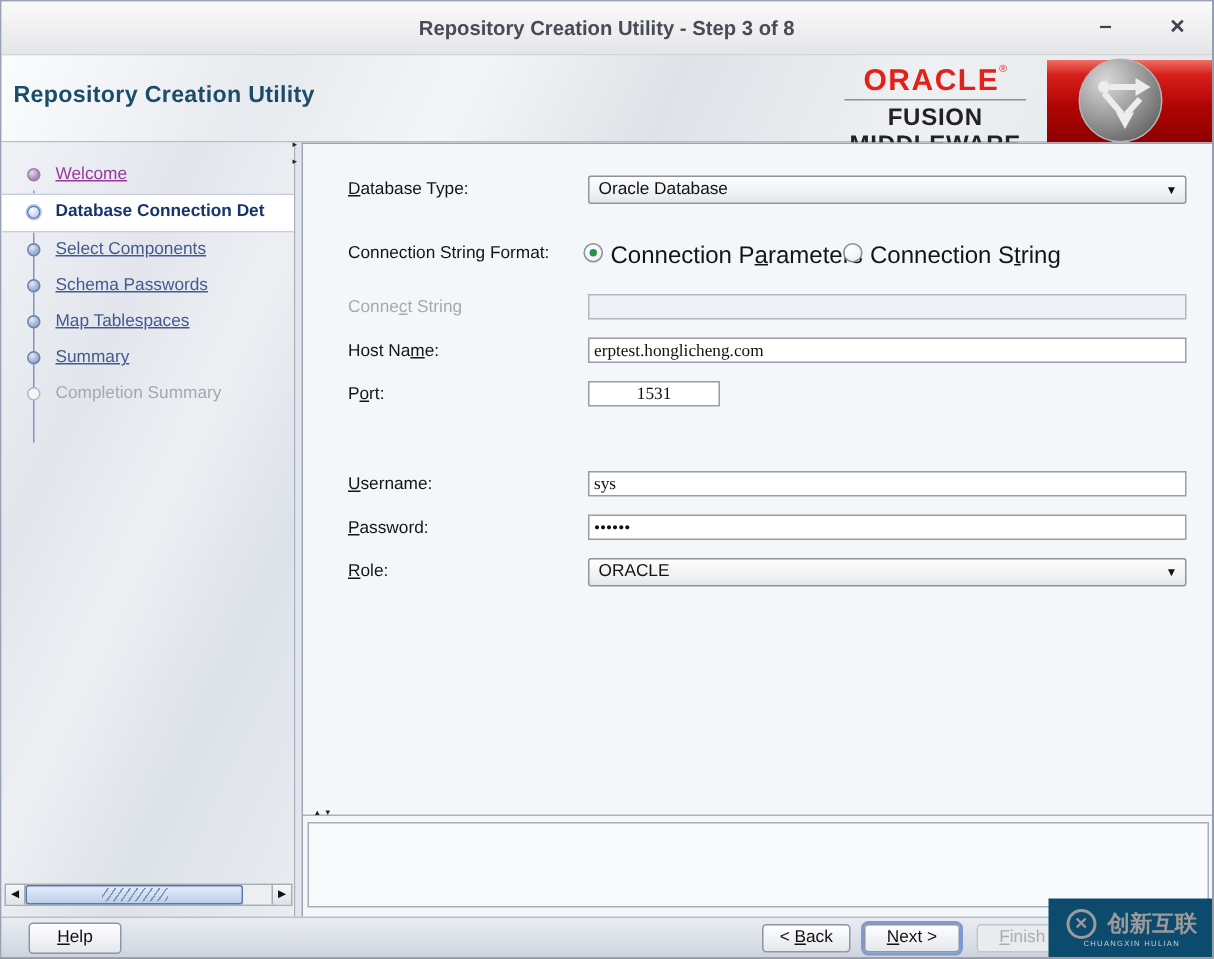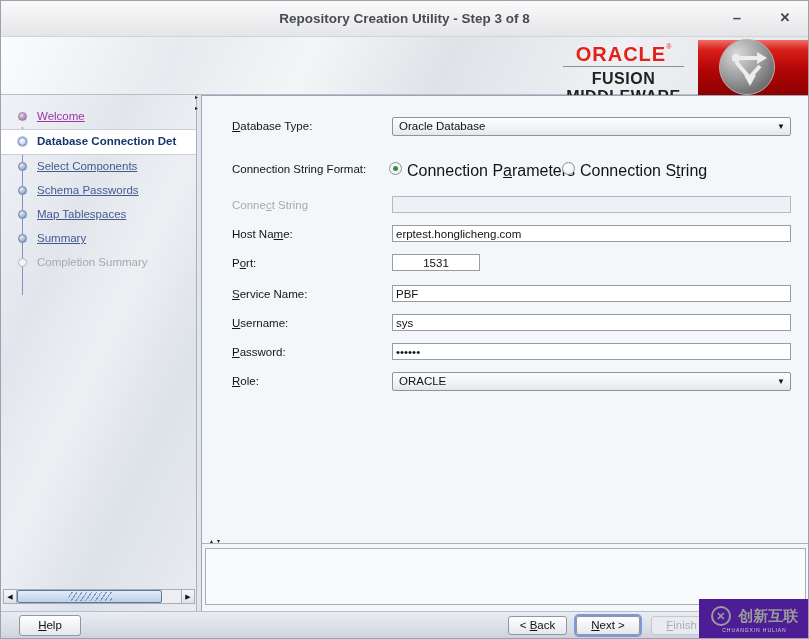--- a/index.html
+++ b/index.html
@@ -99,21 +99,21 @@
   .sb-hatch{
     position:absolute;left:50%;top:1px;margin-left:-22px;width:44px;height:9px;
     background:repeating-linear-gradient(125deg,transparent 0 3px,#7d96bb 3px 4px);
   }
   
   .row{position:absolute;left:0;width:100%;height:20px;}
   .flabel{position:absolute;left:30px;top:0;font-size:11.5px;color:#141414;line-height:19px;}
   .flabel.dim{color:#a6aab0;}
   .field{
     position:absolute;left:190px;top:0;width:399px;height:17px;box-sizing:border-box;
-    border:1px solid #979ca6;background:#fff;font-family:Liberation Sans, sans-serif;
+    border:1px solid #979ca6;background:#fff;font-family:Liberation Serif, serif;
     font-size:11.5px;color:#111;padding:0 3px;
   }
   .field.short{width:88px;text-align:center;}
   .field.disabled{background:#edf0f4;border-color:#b3b9c2;}
   .dropdown{
     position:absolute;left:190px;top:0;width:399px;height:19px;box-sizing:border-box;
     border:1px solid #8e939c;border-radius:2px;cursor:default;
     background:linear-gradient(#fefefe,#eceef1 75%,#e3e6ea);
   }
   .dd-value{position:absolute;left:6px;top:0;line-height:17px;font-size:11.5px;color:#111;}
@@ -144,21 +144,21 @@
     position:absolute;height:19px;box-sizing:border-box;text-align:center;
     background:linear-gradient(#ffffff,#e4e7ec);border:1px solid #8d97a8;border-radius:3px;
     font-size:11.5px;color:#111;line-height:17px;cursor:pointer;padding:0 8px;
   }
   .btn-help{left:18px;top:3px;width:62px;height:21px;line-height:19px;}
   .btn-back{left:507px;top:4px;width:59px;}
   .btn-next{left:575px;top:4px;width:64px;box-shadow:0 0 0 2px #7e99d6;}
   .btn-finish{left:650px;top:4px;width:61px;color:#a9adb5;background:#e9ebef;border-color:#c2c6cd;cursor:default;}
   
   .watermark{
-    position:absolute;left:698px;top:598px;width:111px;height:41px;background:#4c1d95;z-index:10;
+    position:absolute;left:698px;top:598px;width:111px;height:41px;background:#0c4a6e;z-index:10;
     text-align:center;
   }
   .wm-row{margin-top:7px;white-space:nowrap;}
   .wm-logo{
     display:inline-block;width:16px;height:16px;border:2px solid #9b9b9b;border-radius:50%;
     color:#9b9b9b;font-size:11px;font-weight:bold;line-height:16px;vertical-align:middle;margin-right:3px;
   }
   .wm-text{font-size:15px;font-weight:bold;color:#9b9b9b;vertical-align:middle;}
   .wm-sub{font-size:6px;color:#cfcfcf;letter-spacing:1px;margin-top:1px;transform:scale(.85);}
   u{text-decoration:underline;}
@@ -168,20 +168,21 @@
 
 <div class="window">
 
   <div class="titlebar">
     <span class="title">Repository Creation Utility - Step 3 of 8</span>
     <span class="win-btn win-min">–</span>
     <span class="win-btn win-close">✕</span>
   </div>
 
   <div class="banner">
+    <span class="banner-title">Repository Creation Utility</span>
     <div class="red-block"></div>
     <div class="oracle-logo">
       <div>
         <span class="oracle-word">ORACLE</span><span class="oracle-reg">®</span>
       </div>
       <div class="oracle-rule"></div>
       <div class="oracle-sub">FUSION MIDDLEWARE</div>
     </div>
     <div class="badge">
       <svg width="54" height="54" viewBox="0 0 54 54">
@@ -272,24 +273,20 @@
       <div class="row" style="top:129px">
         <span class="flabel">Host Na<u>m</u>e:</span>
         <input class="field" value="erptest.honglicheng.com" style="">
       </div>
 
       <div class="row" style="top:158px">
         <span class="flabel">P<u>o</u>rt:</span>
         <input class="field short" value="1531" style="">
       </div>
 
-      <div class="row" style="top:189px">
-        <span class="flabel"><u>S</u>ervice Name:</span>
-        <input class="field" value="PBF" style="">
-      </div>
 
       <div class="row" style="top:247px">
         <span class="flabel"><u>P</u>assword:</span>
         <input class="field" value="••••••" style="">
       </div>
 
       <div class="row" style="top:218px">
         <span class="flabel"><u>U</u>sername:</span>
         <input class="field" value="sys" style="">
       </div>

